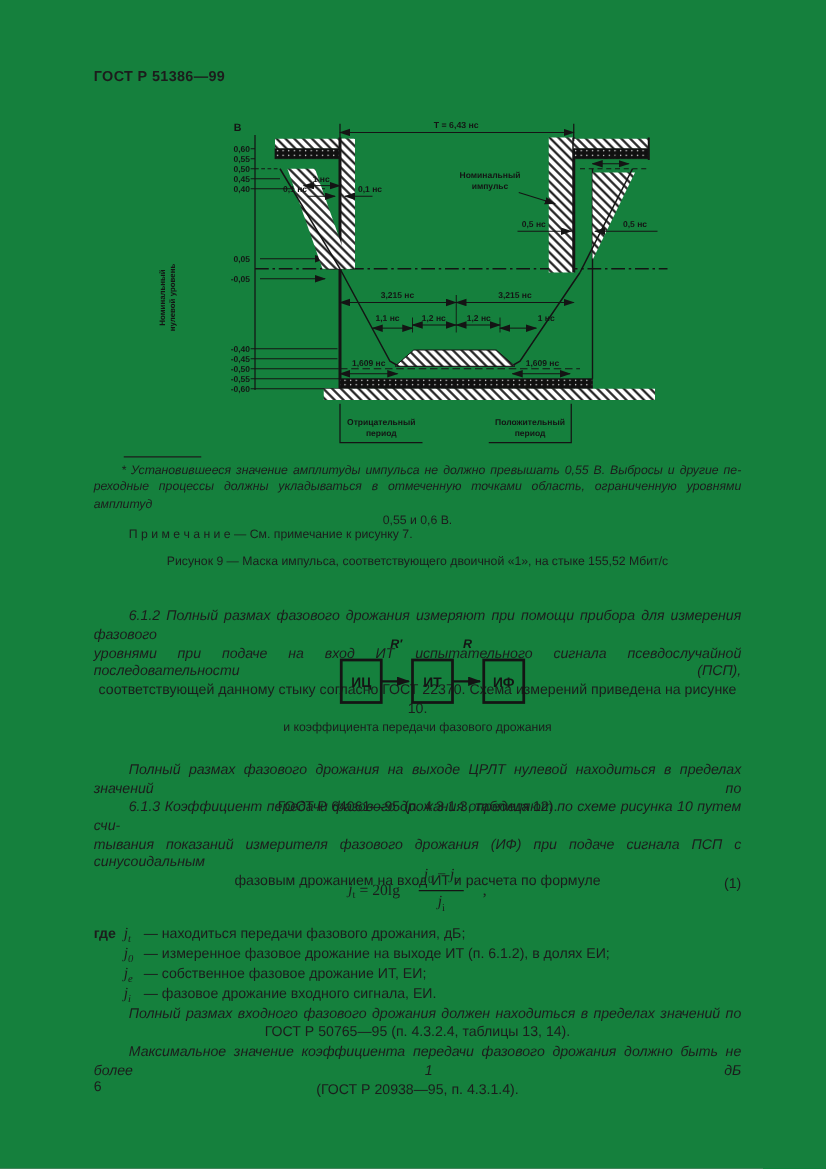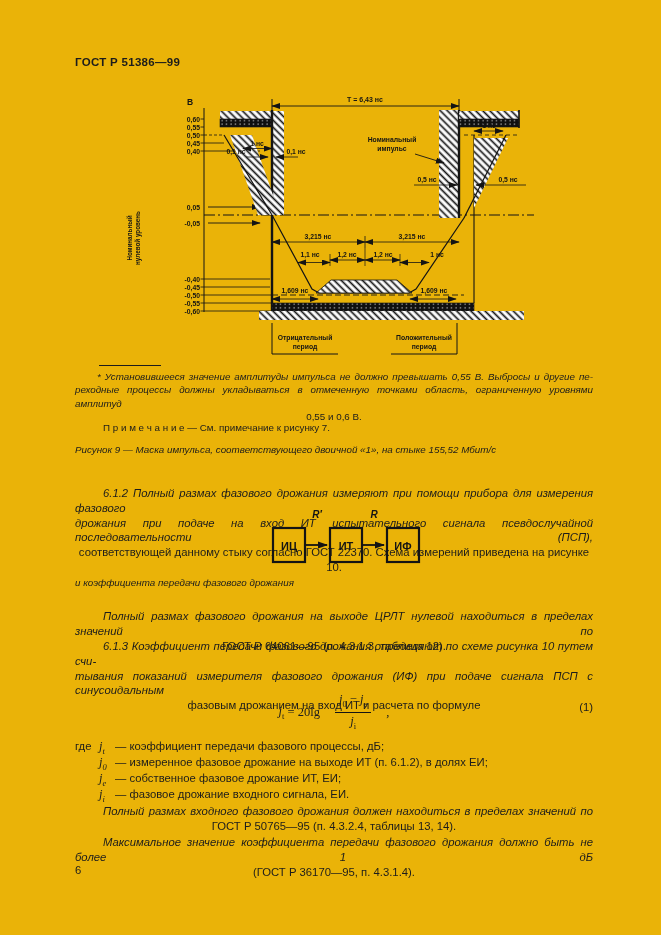--- a/index.html
+++ b/index.html
@@ -1,43 +1,43 @@
 <!DOCTYPE html>
 <html><head>
 <meta charset="utf-8">
 <style>
   html,body{margin:0;padding:0;background:#888;}
-  .page{position:relative;width:661px;height:935px;background:#eab308;overflow:hidden;
+  .page{position:relative;width:661px;height:935px;background:#15803d;overflow:hidden;
         font-family:"Liberation Sans",sans-serif;color:#1c1c1c;}
   .abs{position:absolute;}
   .hdr{left:75px;top:56px;font-size:11.5px;font-weight:bold;letter-spacing:.3px;}
   .body-txt{font-size:11.3px;line-height:14.8px;width:518px;left:75px;}
   .small-txt{font-size:9.8px;line-height:13.4px;width:518px;left:75px;}
   .jl{text-align:justify;text-align-last:justify;font-style:italic;}
   .ll{text-align:center;}
   .ind28{text-indent:28px;}
   .ind22{text-indent:22px;}
-  .center{text-align:left;font-style:italic;}
+  .center{text-align:center;}
   .fn-rule{left:99px;top:365px;width:62px;border-top:1px solid #1c1c1c;height:0;}
   .caption{font-size:9.8px;line-height:12.6px;}
   svg{display:block;}
   svg text{font-family:"Liberation Sans",sans-serif;fill:#141414;}
   .formula-wrap{left:75px;top:692px;width:518px;height:44px;}
   .formula{position:absolute;left:0;right:0;top:0;text-align:center;font-size:12.5px;
            font-family:"Liberation Serif",serif;}
   .fx{display:inline-flex;align-items:center;vertical-align:middle;}
   .jsym{font-style:italic;}
   .fx sub{font-size:8.5px;}
   .frac{display:inline-flex;flex-direction:column;align-items:center;margin:0 15px;line-height:14px;}
   .frac .num{border-bottom:1px solid #141414;padding:0 4px 1px 4px;}
   .frac .den{padding-top:1px;}
   .eqnum{position:absolute;right:0;top:9px;font-size:11.3px;font-family:"Liberation Sans",sans-serif;}
   .where{left:75px;top:739px;width:518px;font-size:11.3px;}
   .where-row{display:flex;align-items:baseline;height:16px;}
-  .where-prefix{width:24px;flex:0 0 24px;}
+  .where-prefix{width:24px;flex:0 0 24px;font-weight:bold;}
   .where-term{flex:0 0 16px;width:16px;font-family:"Liberation Serif",serif;font-style:italic;font-size:12.5px;}
   .where-term sub{font-size:8.5px;font-style:italic;}
   .where-desc{flex:1;}
   .pagenum{left:75px;top:864px;font-size:11.3px;}
 </style>
 </head>
 <body>
 
 <div class="page">
 
@@ -216,21 +216,21 @@
     <div class="jl">реходные процессы должны укладываться в отмеченную точками область, ограниченную уровнями амплитуд</div>
     <div class="ll">0,55 и 0,6 В.</div>
   </div>
 
   <div class="abs small-txt" style="top:421px;text-indent:28px">П р и м е ч а н и е  —  См. примечание к рисунку 7.</div>
 
   <div class="abs small-txt center" style="top:443px">Рисунок 9 — Маска импульса, соответствующего двоичной «1», на стыке 155,52 Мбит/с</div>
 
   <div class="abs body-txt" style="top:486px">
     <div class="jl ind28">6.1.2 Полный размах фазового дрожания измеряют при помощи прибора для измерения фазового</div>
-    <div class="jl">дрожания при подаче на вход ИТ испытательного сигнала псевдослучайной последовательности (ПСП),</div>
+    <div class="jl">уровнями при подаче на вход ИТ испытательного сигнала псевдослучайной последовательности (ПСП),</div>
     <div class="ll">соответствующей данному стыку согласно ГОСТ 22370. Схема измерений приведена на рисунке 10.</div>
   </div>
 
   <svg class="abs" style="left:268px;top:505px;width:160px;height:64px" viewBox="0 0 160 64">
     <defs>
       <marker id="ar2" markerWidth="11" markerHeight="9" refX="9.5" refY="3.75" orient="auto" markerUnits="userSpaceOnUse">
         <path d="M0,0 L10.5,3.75 L0,7.5 Z" fill="#141414"></path>
       </marker>
     </defs>
     <text x="49" y="13" font-size="10" font-weight="bold" font-style="italic" text-anchor="middle" font-family="Liberation Serif, serif">R′</text>
@@ -272,21 +272,21 @@
         <span>,</span>
       </span>
     </div>
     <div class="eqnum">(1)</div>
   </div>
 
   <div class="abs where">
     <div class="where-row">
       <span class="where-prefix">где</span>
       <span class="where-term"><span>j</span><sub>t</sub></span>
-      <span class="where-desc">— коэффициент передачи фазового процессы, дБ;</span>
+      <span class="where-desc">— находиться передачи фазового дрожания, дБ;</span>
     </div>
     <div class="where-row">
       <span class="where-prefix"></span>
       <span class="where-term"><span>j</span><sub>0</sub></span>
       <span class="where-desc">— измеренное фазовое дрожание на выходе ИТ (п. 6.1.2), в долях ЕИ;</span>
     </div>
     <div class="where-row">
       <span class="where-prefix"></span>
       <span class="where-term"><span>j</span><sub>e</sub></span>
       <span class="where-desc">— собственное фазовое дрожание ИТ, ЕИ;</span>
@@ -298,18 +298,18 @@
     </div>
   </div>
 
   <div class="abs body-txt" style="top:804px">
     <div class="jl ind28">Полный размах входного фазового дрожания должен находиться в пределах значений по</div>
     <div class="ll">ГОСТ Р 50765—95 (п. 4.3.2.4, таблицы 13, 14).</div>
   </div>
 
   <div class="abs body-txt" style="top:835px">
     <div class="jl ind28">Максимальное значение коэффициента передачи фазового дрожания должно быть не более 1 дБ</div>
-    <div class="ll">(ГОСТ Р 36170—95, п. 4.3.1.4).</div>
+    <div class="ll">(ГОСТ Р 20938—95, п. 4.3.1.4).</div>
   </div>
 
   <div class="abs pagenum">6</div>
 
 </div>
 
 </body></html>

